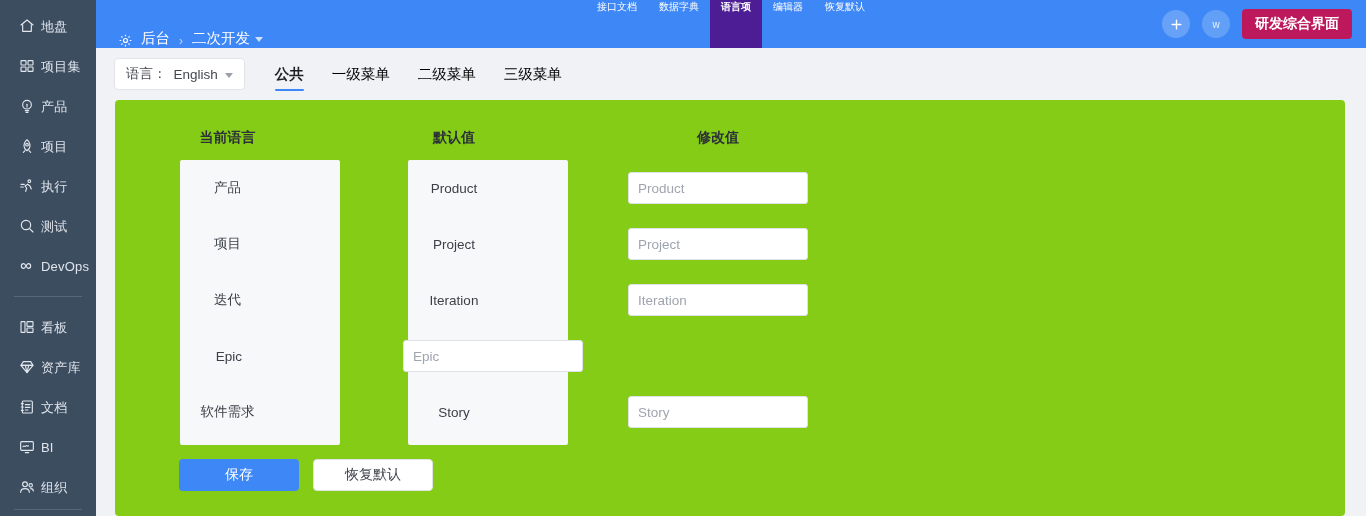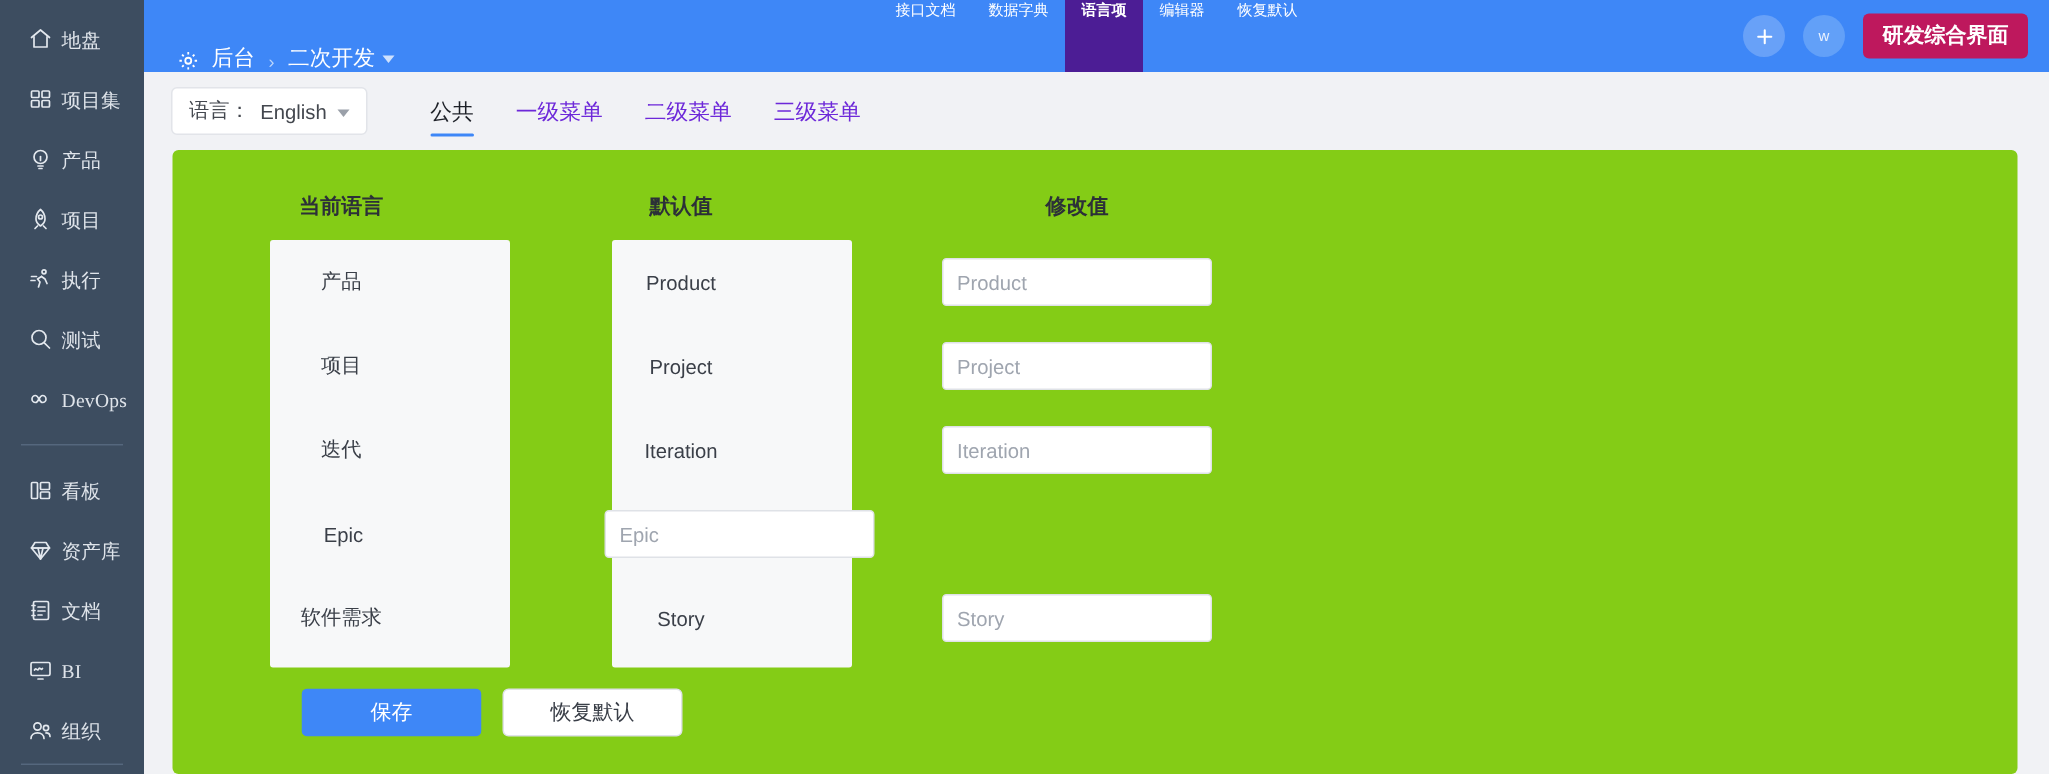--- a/index.html
+++ b/index.html
@@ -11,21 +11,20 @@
   }
   .app { display: flex; width: 1366px; height: 516px; }
 
   
   .sidebar {
     width: 96px; height: 516px; flex: 0 0 96px;
     background: #3d4d60;
     padding-top: 6px;
     display: flex; flex-direction: column;
     position: relative;
-    font-family: Liberation Serif, serif;
   }
   .side-item {
     height: 40px;
     display: flex; align-items: center;
     padding-left: 18px;
     color: #dfe4ea;
     font-size: 13px;
     cursor: pointer;
     gap: 6px;
     line-height: 1;
@@ -119,21 +118,21 @@
     cursor: pointer;
     white-space: nowrap;
   }
 
   
   .subbar {
     height: 52px; flex: 0 0 52px;
     background: #f1f2f5;
     display: flex; align-items: center;
     padding-left: 18px;
-    gap: 12px;
+    gap: 0;
   }
   .lang-select {
     height: 32px;
     background: #fff;
     border: 1px solid #e2e4e9;
     border-radius: 4px;
     display: flex; align-items: center;
     padding: 0 11px;
     gap: 7px;
     font-size: 13.5px;
@@ -149,25 +148,25 @@
     border-top: 5px solid #9aa0a9;
     margin-top: 2px;
   }
   .tabs { display: flex; align-items: center; height: 52px; }
   .tab {
     position: relative;
     height: 52px;
     display: flex; align-items: center;
     padding: 0 14px;
     font-size: 14.5px;
-    color: #6d28d9;
+    color: #000000;
     cursor: pointer;
     white-space: nowrap;
   }
-  .tab.active { color: #1d2027; font-weight: normal; }
+  .tab.active { color: #1d2027; font-weight: bold; }
   .tab.active::after {
     content: "";
     position: absolute; left: 14px; right: 14px; bottom: 9px;
     height: 2.5px; background: #3e87f7; border-radius: 2px;
   }
 
   
   .content-wrap { flex: 1 1 auto; padding: 0 21px 0 19px; min-height: 0; }
   .card {
     background: #84cc16;
@@ -224,21 +223,21 @@
     color: #3a3f48;
     padding: 0 9px;
     font-family: "Liberation Sans", "DejaVu Sans", sans-serif;
     outline: none;
   }
   .txt-input::placeholder { color: #9fa5af; }
 
   .actions {
     display: flex; align-items: center;
     gap: 14px;
-    padding: 19px 0 0 86px;
+    padding: 19px 0 0 64px;
   }
   .btn {
     height: 32px;
     min-width: 120px;
     border-radius: 4px;
     display: flex; align-items: center; justify-content: center;
     font-size: 14px;
     cursor: pointer;
     border: 1px solid transparent;
     user-select: none;

